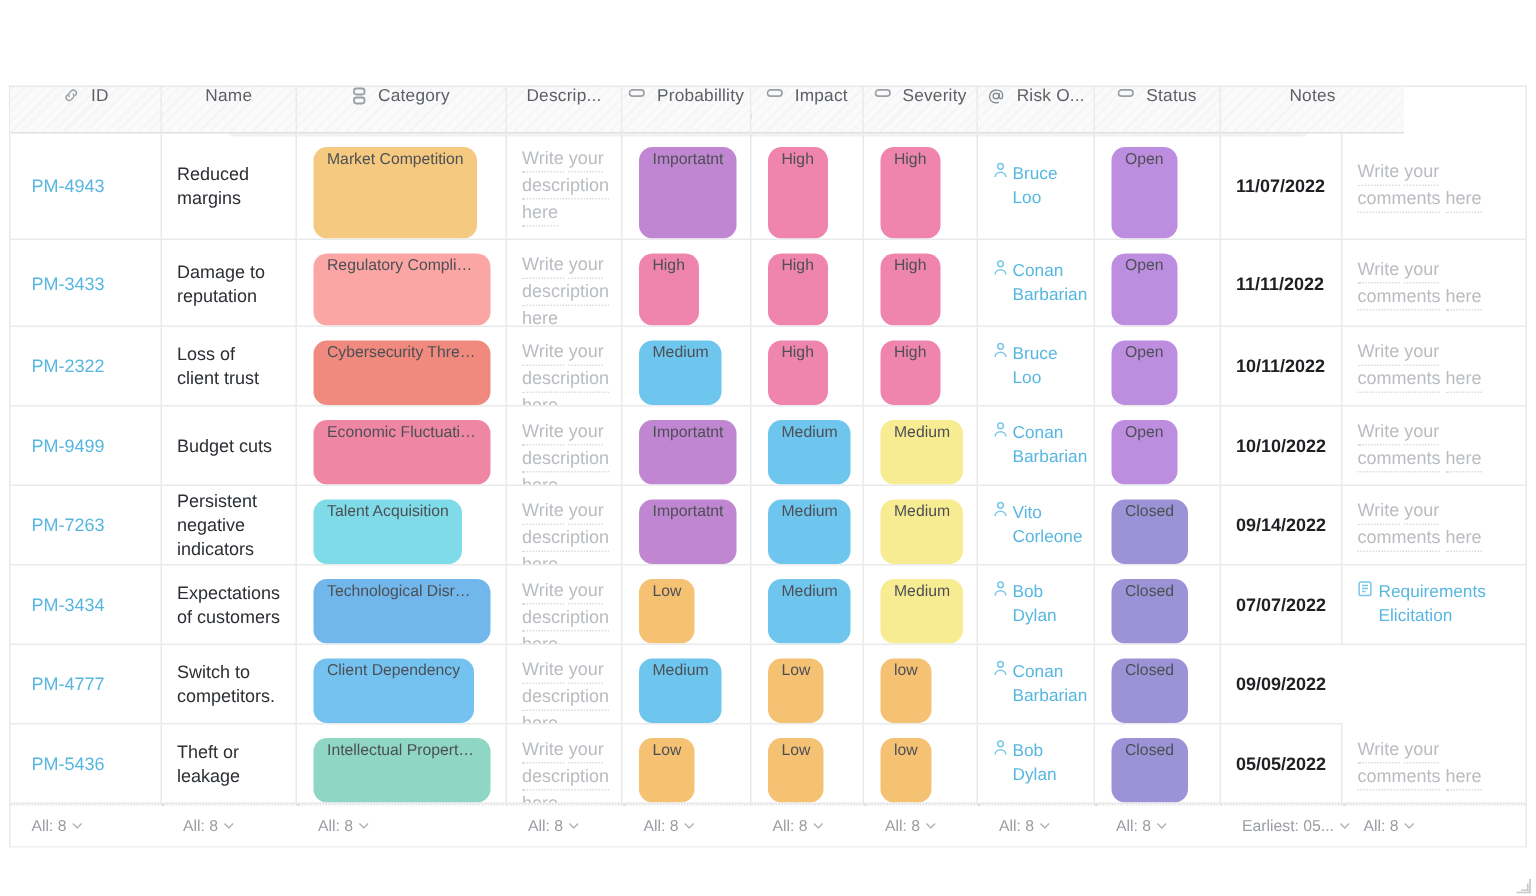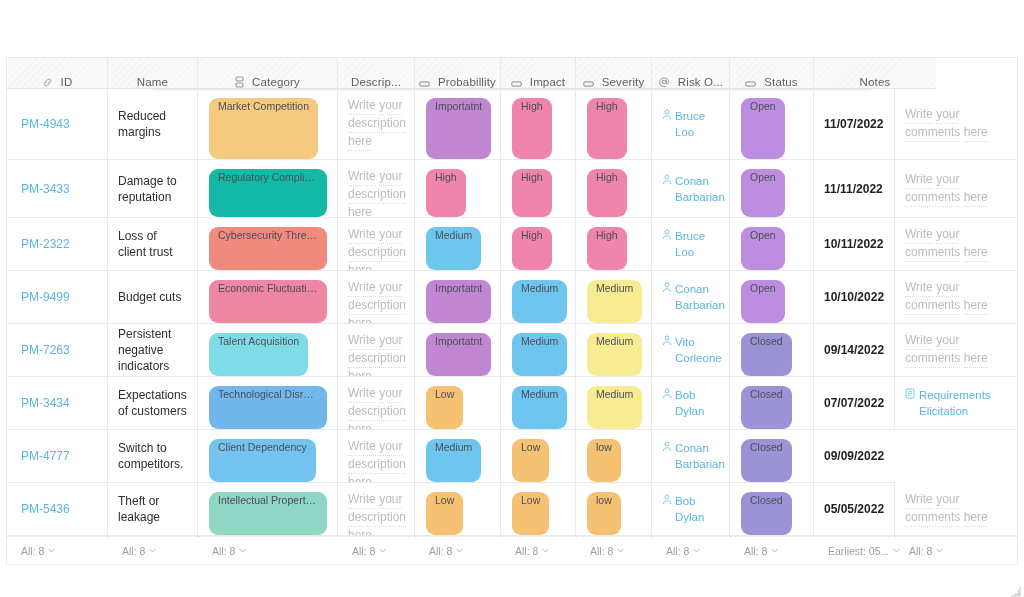--- a/index.html
+++ b/index.html
@@ -49,21 +49,21 @@
     overflow: hidden;
   }
   .cell:last-child { border-right: none; }
 
   
   .hrow .cell {
     height: 31px;
     background: #fafafa;
     background-image: repeating-linear-gradient(
        -45deg, rgba(0,0,0,0.022) 0 1px, rgba(0,0,0,0) 1px 5px);
-    display: flex; align-items: flex-end; justify-content: center;
+    display: flex; align-items: flex-start; justify-content: center;
     gap: 8px;
     border-bottom: 1px solid #e0e1e2;
   }
   .hrow .htext {
     font-size: 11.5px; color: #5b5f66; white-space: nowrap; letter-spacing: .15px;
   }
   .hicon { flex: 0 0 auto; display:flex; align-items:center; color:#9aa0a6; }
 
   
   .drow .cell { display: flex; }
@@ -298,21 +298,21 @@
         </div>
         <div class="row drow rowB">
           <div class="cell c-id">
             <span class="idtext">PM-3433</span>
           </div>
           <div class="cell c-name">
             <span class="nametext">Damage to reputation</span>
           </div>
           <div class="cell c-cat">
             <div class="tagwrap left">
-              <span class="tag" style="background:#14b8a6">Regulatory Complian...</span>
+              <span class="tag" style="background:#fca5a5">Regulatory Complian...</span>
             </div>
           </div>
           <div class="cell c-desc">
             <div class="placeholder"><span>Write</span> <span>your</span> <span>description</span> <span>here</span> </div>
           </div>
           <div class="cell c-prob">
             <div class="tagwrap left">
               <span class="tag" style="background:#ef85ac">High</span>
             </div>
           </div>

